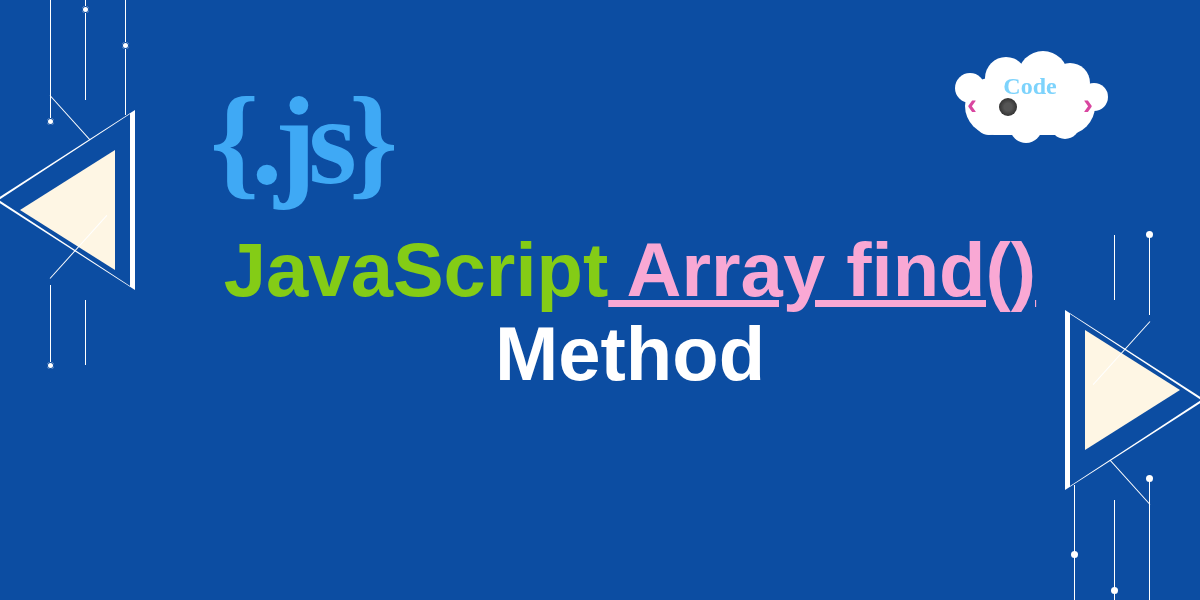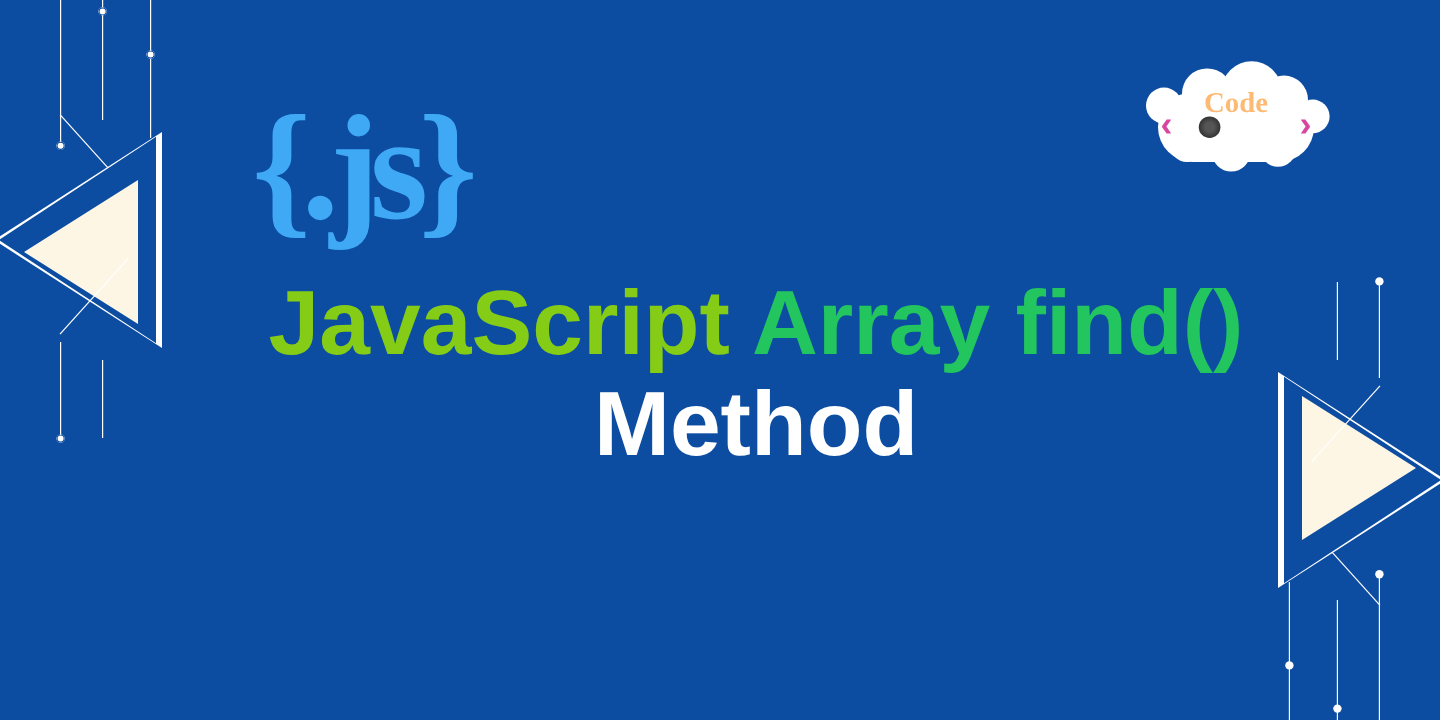--- a/index.html
+++ b/index.html
@@ -166,21 +166,22 @@
       color: #ffffff;
       line-height: 1.15;
       text-align: center;
     }
     
     .js-text {
       color: #84cc16;
     }
     
     .array-text {
-      color: #22c55e;
+      color: #f9a8d4;
+      text-decoration: underline;
     }
     
     
     .cloud-logo {
       position: absolute;
       top: 45px;
       right: 80px;
       width: 180px;
       height: 120px;
     }
@@ -239,21 +240,21 @@
       color: #d946a0;
       font-size: 30px;
       font-weight: 900;
       font-family: Arial, sans-serif;
       position: absolute;
       right: -8px;
       top: 12px;
     }
     
     .cloud-text .code-word {
-      color: #fdba74;
+      color: #7dd3fc;
       font-size: 24px;
       font-weight: 900;
       font-family: 'Comic Sans MS', cursive;
       display: block;
       line-height: 0.95;
     }
     
     .cloud-text .geek-word {
       color: #ffffff;
       font-size: 20px;

